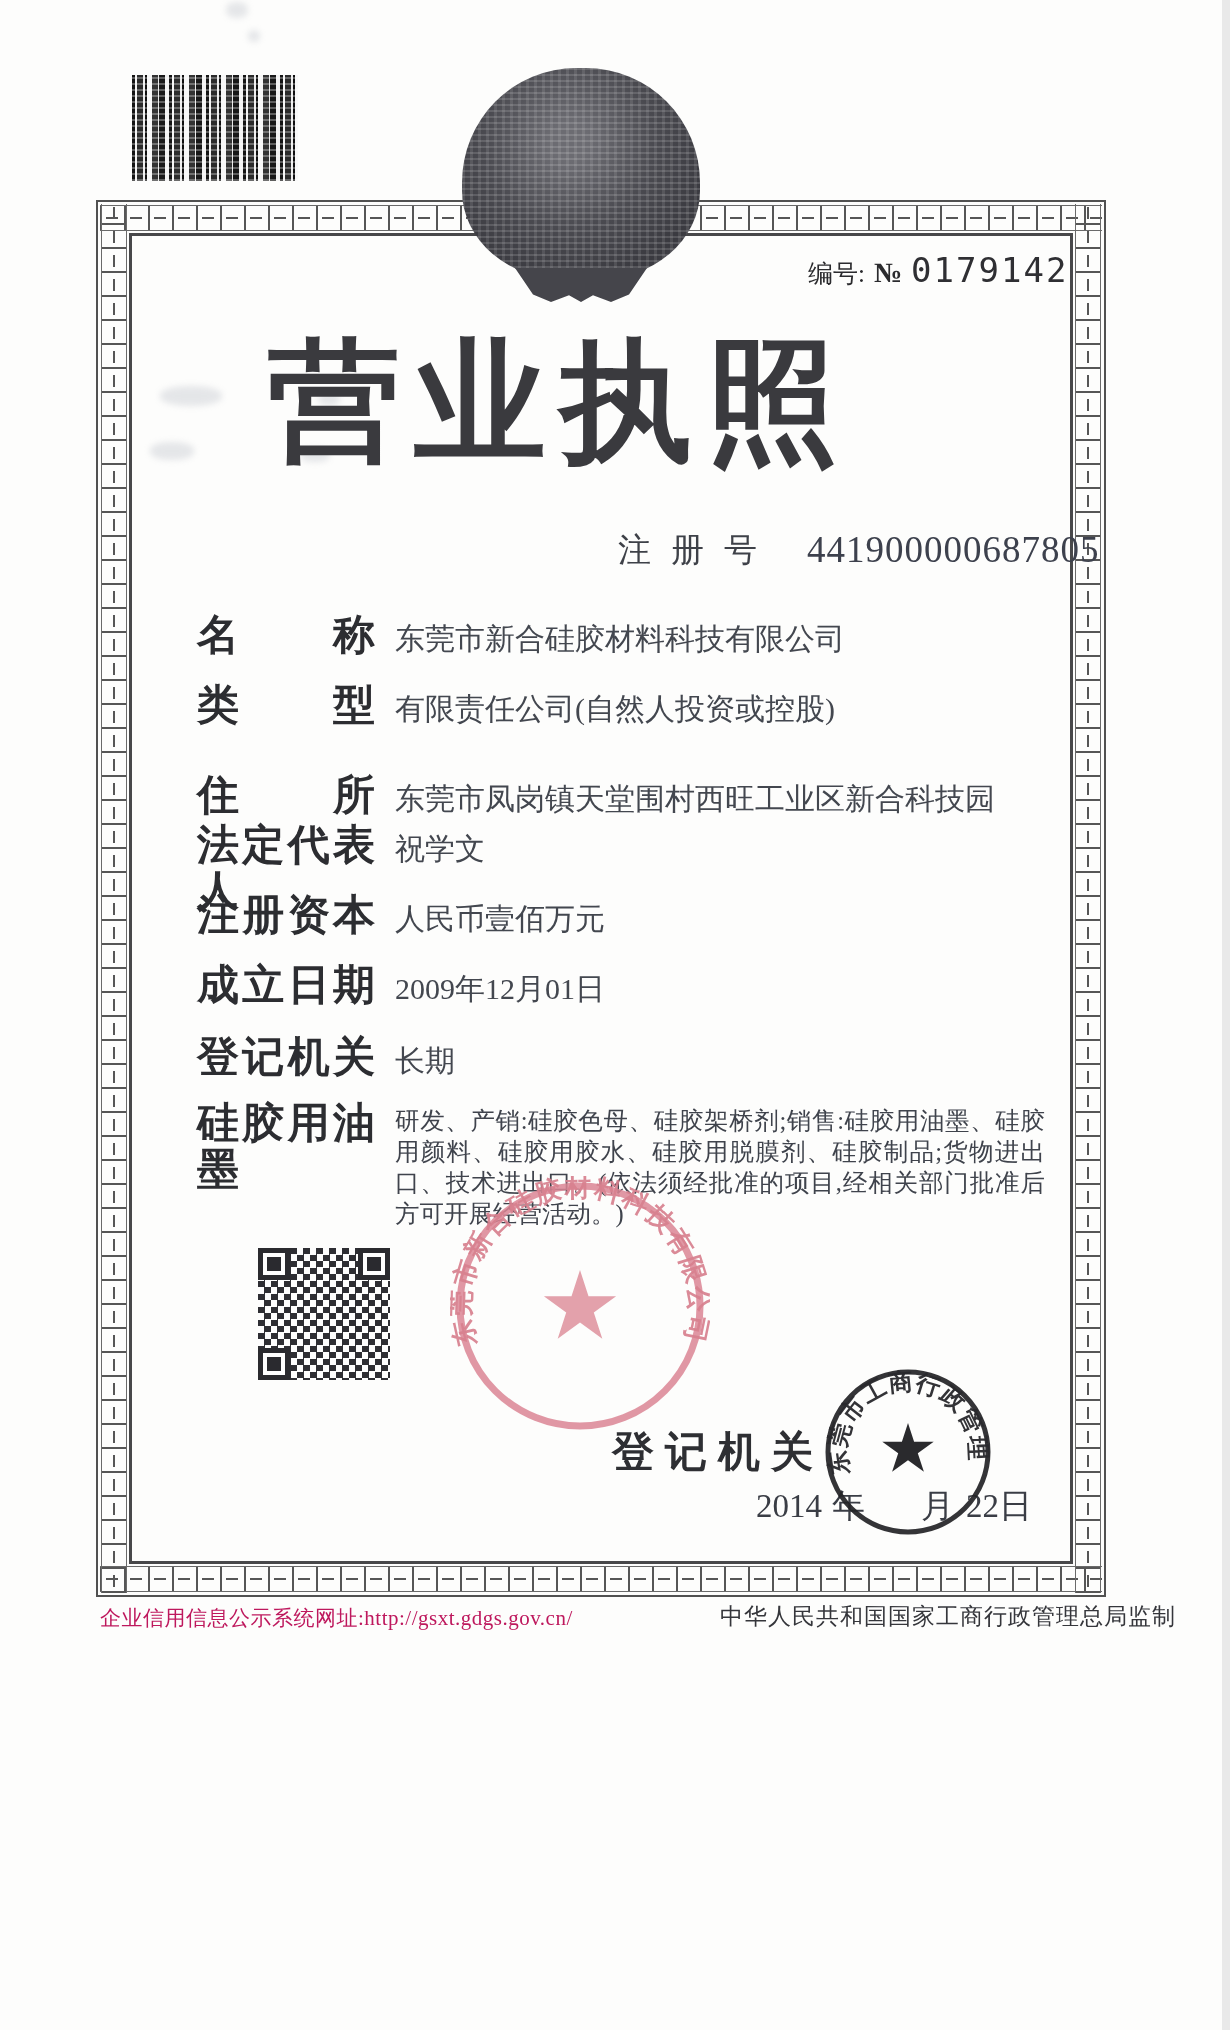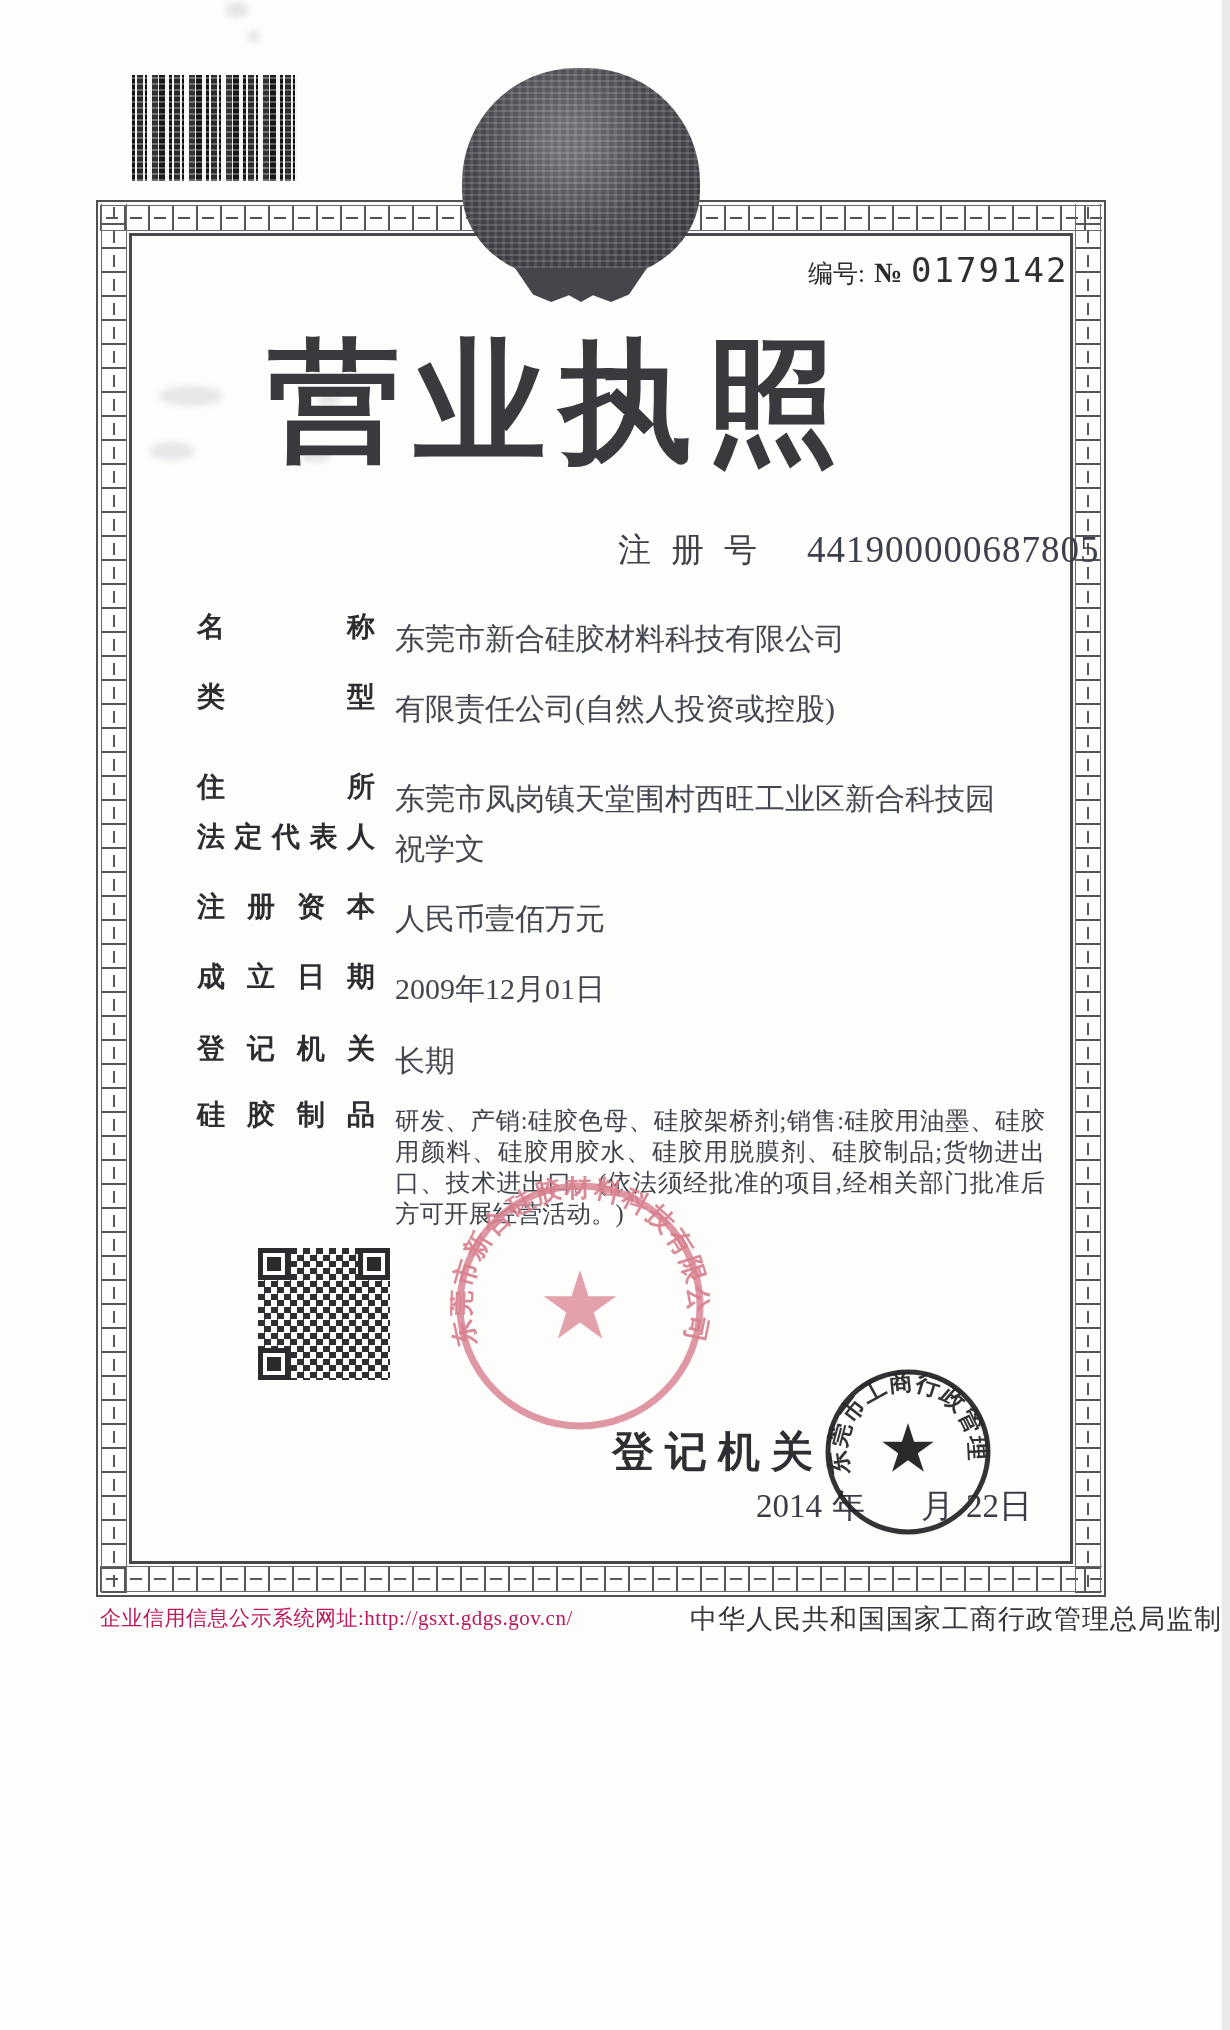--- a/index.html
+++ b/index.html
@@ -57,21 +57,21 @@
     font-family:"Liberation Sans",sans-serif;font-weight:900;font-size:132px;line-height:1;
     letter-spacing:14px;color:#3a3a3e;}
 
   
   .regno{position:absolute;left:618px;top:528px;display:flex;align-items:flex-start;z-index:2;}
   .regno-label{font-size:33px;letter-spacing:20px;color:#3e4148;font-weight:500;}
   .regno-value{font-size:37px;letter-spacing:1px;color:#3d414d;margin-left:30px;}
 
   
   .field-row{position:absolute;left:197px;display:flex;z-index:2;}
-  .field-label{width:178px;flex:none;font-size:28px;line-height:1.1;font-weight:600;color:#2c2d31;
+  .field-label{width:178px;flex:none;font-size:42px;line-height:1.1;font-weight:600;color:#2c2d31;
     text-align:justify;text-align-last:justify;}
   .field-value{margin-left:20px;margin-top:9px;font-size:30px;line-height:1.2;color:#43474f;}
   .field-row.scope .field-value{width:650px;font-size:24.5px;line-height:31px;margin-top:5px;
     text-align:justify;color:#3f434c;}
 
   
   .qr{position:absolute;left:258px;top:1248px;width:132px;height:132px;z-index:2;
     background:repeating-conic-gradient(#2e2e33 0% 25%, #fdfdfd 0% 50%);background-size:13px 13px;}
   .qr .finder{position:absolute;width:32px;height:32px;border:5px solid #2a2a2f;background:#fff;box-sizing:border-box;}
   .qr .finder::after{content:"";position:absolute;inset:4px;background:#2a2a2f;}
@@ -86,21 +86,21 @@
   .authority-label{position:absolute;left:612px;top:1424px;z-index:2;
     font-size:42px;letter-spacing:11px;font-weight:600;color:#2e2f33;}
   .issue-date{position:absolute;left:756px;top:1484px;z-index:2;display:flex;align-items:center;
     font-size:33px;color:#3a3d45;}
   .issue-date .unit{margin-left:10px;}
   .issue-date .month-slot{display:inline-block;width:56px;}
   .issue-date .day{margin-left:12px;}
 
   
   .footer-left{position:absolute;left:100px;top:1604px;font-size:21px;letter-spacing:.5px;color:#be185d;z-index:2;}
-  .footer-right{position:absolute;left:690px;top:1601px;font-size:27px;letter-spacing:1px;color:#35363b;z-index:2;}
+  .footer-right{position:absolute;left:720px;top:1601px;font-size:23px;letter-spacing:1px;color:#35363b;z-index:2;}
 </style>
 </head>
 <body>
 
 <div class="page">
 
   <div class="smudge" style="left:226px;top:2px;width:22px;height:16px;"></div>
   <div class="smudge" style="left:248px;top:30px;width:12px;height:12px;"></div>
   <div class="smudge" style="left:160px;top:386px;width:62px;height:20px;"></div>
   <div class="smudge" style="left:318px;top:392px;width:22px;height:14px;"></div>
@@ -154,21 +154,21 @@
   </div>
   <div class="field-row" style="top:962px">
     <div class="field-label">成立日期</div>
     <div class="field-value">2009年12月01日</div>
   </div>
   <div class="field-row" style="top:1034px">
     <div class="field-label">登记机关</div>
     <div class="field-value">长期</div>
   </div>
   <div class="field-row scope" style="top:1100px">
-    <div class="field-label">硅胶制品</div>
+    <div class="field-label">硅胶用油墨</div>
     <div class="field-value">研发、产销:硅胶色母、硅胶架桥剂;销售:硅胶用油墨、硅胶用颜料、硅胶用胶水、硅胶用脱膜剂、硅胶制品;货物进出口、技术进出口。(依法须经批准的项目,经相关部门批准后方可开展经营活动。)</div>
   </div>
 
   <div class="qr">
     <div class="finder f-tl"></div>
     <div class="finder f-tr"></div>
     <div class="finder f-bl"></div>
   </div>
 
   <svg class="company-seal" width="260" height="260" viewBox="0 0 260 260">

